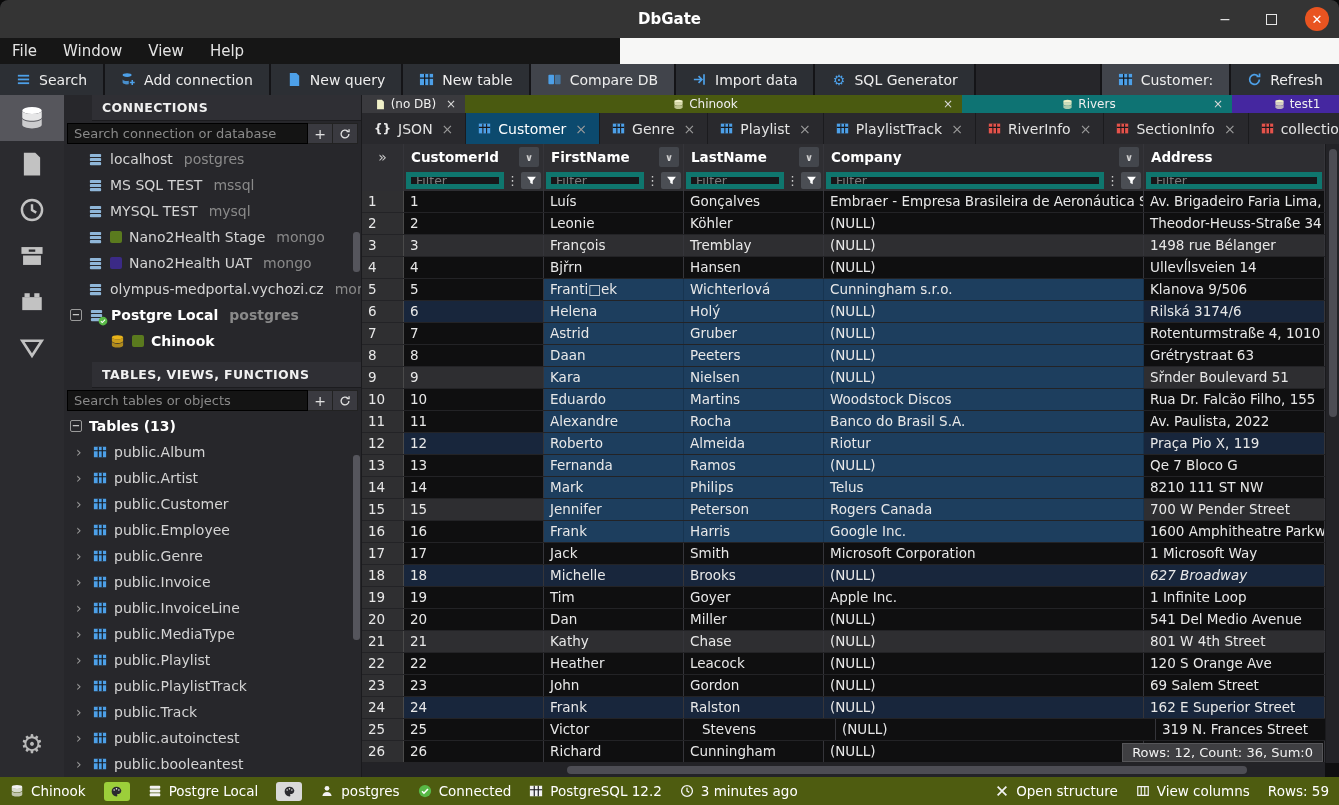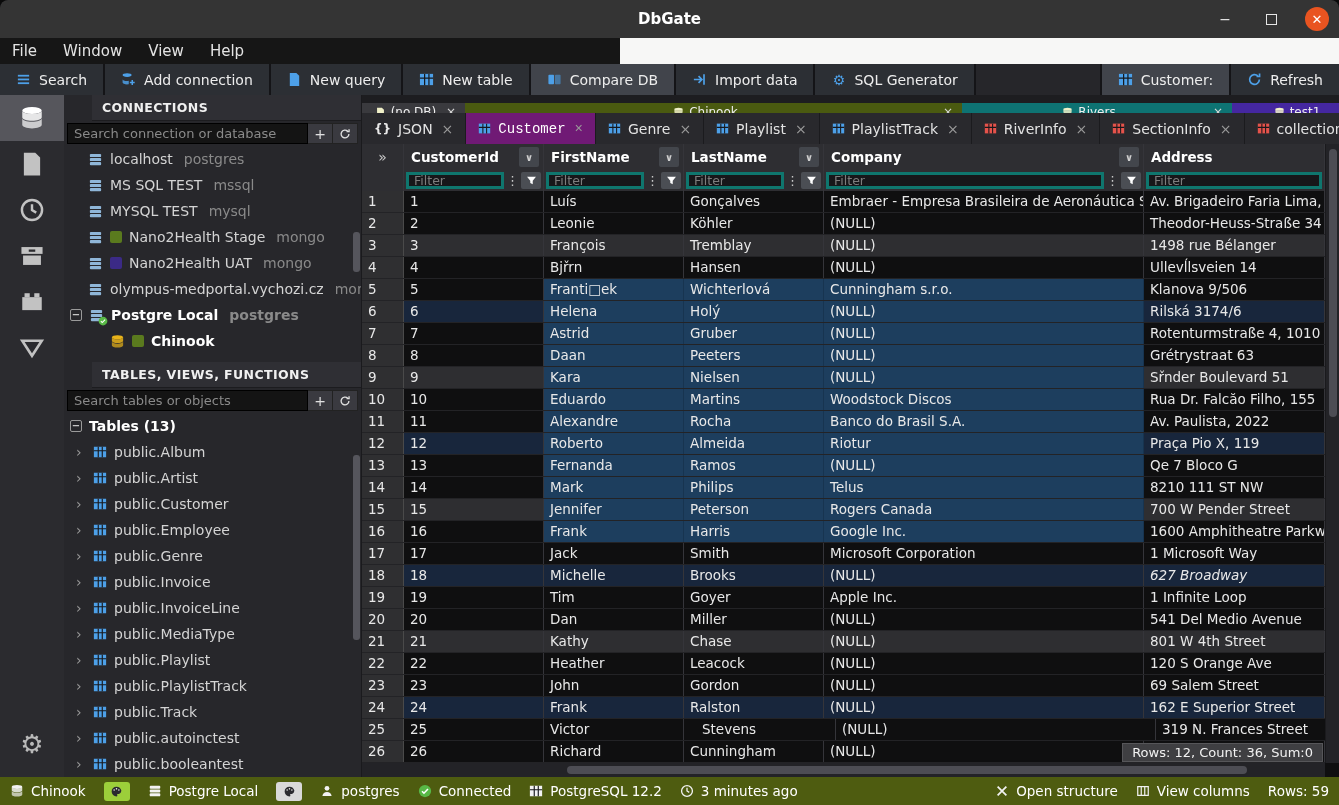--- a/index.html
+++ b/index.html
@@ -27,30 +27,30 @@
   
   #toolbar { position:absolute; left:0; top:64px; width:100%; height:31px; background:#17171a; display:flex; }
   .tbtn { height:31px; display:flex; align-items:center; gap:8px; padding:0 16px; background:#2c2f34; border-right:2px solid #141417; font-size:14px; color:#ededed; white-space:nowrap; }
   .tbtn .icn { color:#4da0e8; width:15px; height:15px; }
   .tbtn.emph { background:#41444b; }
   #toolbar .spacer { flex:1; background:#26262a; }
   #toolbar .rgrp { display:flex; }
   #toolbar .rgrp .tbtn { border-left:2px solid #141417; border-right:none; }
 
   
-  #tabgroups { position:absolute; left:362px; top:95px; width:977px; height:18px; background:#1a1a1c; display:flex; overflow:hidden;margin-top:8px; }
+  #tabgroups { position:absolute; left:362px; top:95px; width:977px; height:18px; background:#1a1a1c; display:flex; overflow:hidden; }
   .tgroup { height:18px; display:flex; align-items:center; font-size:12px; color:#efefef; padding:0 6px; flex:0 0 auto; }
   .tgroup .lbl { flex:1; text-align:center; display:inline-flex; align-items:center; justify-content:center; gap:5px; }
   .tgroup .icn { width:11px; height:11px; color:#f0f0c8; }
   .tgroup .x { color:#d9d9d9; font-size:12px; padding:0 3px; }
 
   
   #tabs { position:absolute; left:362px; top:113px; width:977px; height:31px; background:#202024; display:flex; overflow:hidden; }
   .tab { height:31px; display:flex; align-items:center; gap:7px; padding:0 12px; background:#29292d; border-right:1px solid #1b1b1e; font-size:14px; color:#e3e3e3; white-space:nowrap; flex:0 0 auto; }
-  .tab.active { background:#701a75; color:#fff;font-family:Liberation Mono, monospace; }
+  .tab.active { background:#0c4a6e; color:#fff; }
   .tab .icn { width:13px; height:13px; }
   .tab .icn.txt { font-size:12px; font-weight:bold; color:#e8e8e8; width:auto; }
   .tab .x { color:#9a9a9a; font-size:14px; margin-left:2px; }
 
   
   #rail { position:absolute; left:0; top:95px; width:64px; height:682px; background:#2b2b2f; }
   .ritem { width:64px; height:46px; display:flex; align-items:center; justify-content:center; color:#c2c2c2; }
   .ritem .icn { width:26px; height:26px; }
   .ritem.active { background:#56565c; color:#fff; }
   .ritem.gear { position:absolute; bottom:10px; left:0; font-size:26px; color:#b9b9b9; }
@@ -83,21 +83,21 @@
   #grid { position:absolute; left:362px; top:144px; width:977px; height:633px; background:#0f0f10; overflow:hidden; }
   #ghead, #gfilter, .grow { display:flex; }
   .gc { flex:0 0 auto; overflow:hidden; white-space:nowrap; border-right:1px solid #35353a; }
   #ghead { height:26px; background:#2e2e32; }
   #ghead .gc { display:flex; align-items:center; padding:0 2px 0 7px; font-size:13.5px; font-weight:bold; color:#fff; }
   #ghead .hl { flex:1; overflow:hidden; }
   .sortbox { width:20px; height:20px; background:#43464c; border-radius:2px; display:flex; align-items:center; justify-content:center; font-size:10px; color:#d0d0d0; margin-right:2px; }
   #ghead .corner { color:#c9c9c9; font-weight:normal; font-size:14px; justify-content:center; padding:0; background:#2e2e32; }
   #gfilter { height:21px; background:#2e2e32; }
   #gfilter .gc { display:flex; align-items:center; padding:2px; gap:2px; }
-  #gfilter input { flex:1; min-width:10px; height:17px; background:#17171a; border:3px solid #0f766e; color:#ddd; font-size:12.5px; padding:0 5px; font-family:inherit; }
+  #gfilter input { flex:1; min-width:10px; height:17px; background:#17171a; border:5px solid #0f766e; color:#ddd; font-size:12.5px; padding:0 5px; font-family:inherit; }
   #gfilter input::placeholder { color:#7d7d7d; }
   .dots { width:13px; text-align:center; color:#c9c9c9; font-size:13px; }
   .funnel { width:20px; height:17px; background:#4b4e54; border-radius:2px; display:flex; align-items:center; justify-content:center; color:#fff; }
   .funnel .icn { width:11px; height:11px; }
 
   .grow { height:22px; border-bottom:1px solid #232326; }
   .grow .gc { font-size:13.5px; line-height:21px; padding:0 6px; color:#e8e8e8; }
   .gut { background:#2f2f31; color:#dcdcdc; font-size:13px; border-right:1px solid #4a4a4a; }
   .idc { color:#97c457; }
   .nul { color:#8f8f8f; }

